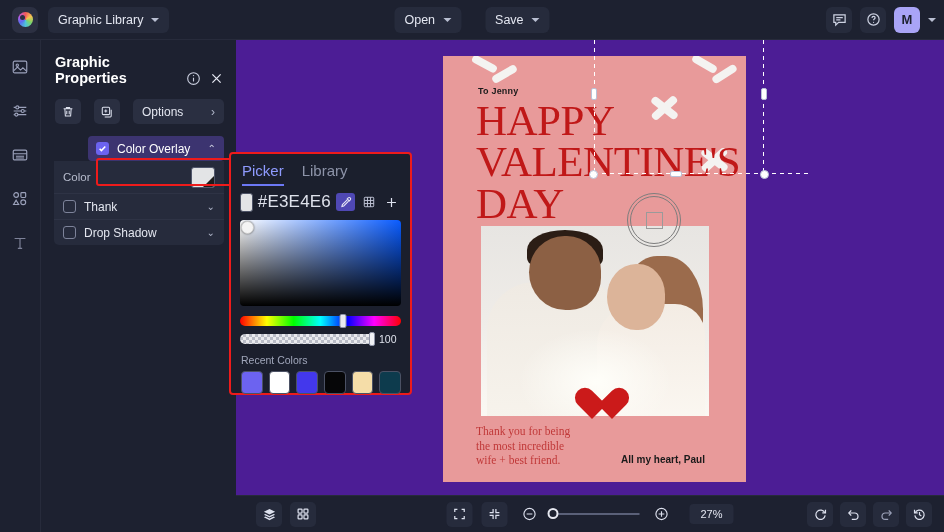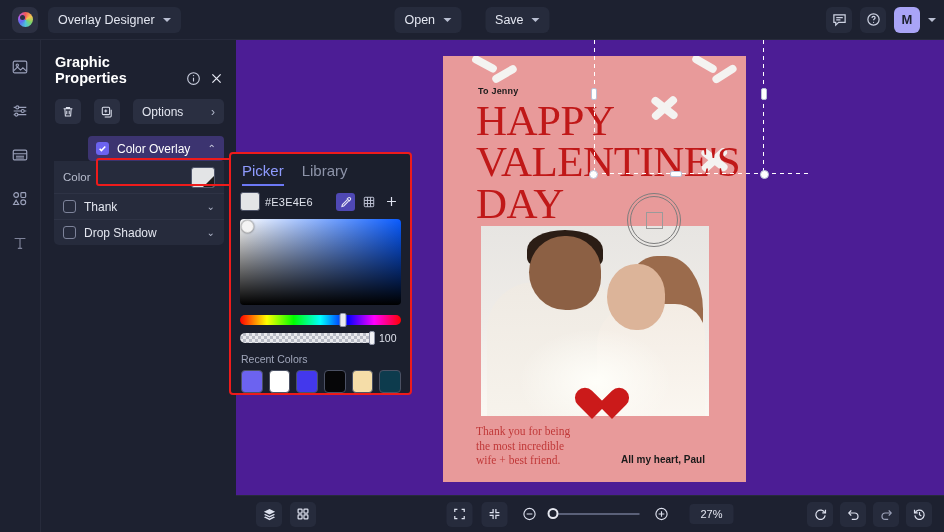--- a/index.html
+++ b/index.html
@@ -124,21 +124,21 @@
   
   .picker {
     position: absolute; left: 229px; top: 152px; width: 183px; height: 243px;
     background: #1b1f2d; border: 2.5px solid #ee1b1b; border-radius: 4px; z-index: 10;
   }
   .pk-tabs { display: flex; gap: 18px; padding: 8px 11px 0 11px; }
   .pk-tab { font-size: 15px; color: #8d93a8; padding-bottom: 5px; cursor: pointer; }
   .pk-tab.active { color: #8f9bff; border-bottom: 2px solid #6c78f5; }
   .pk-hexrow { display: flex; align-items: center; gap: 5px; padding: 6px 9px 0 9px; }
   .pk-sw { width: 20px; height: 19px; border-radius: 3px; background: #e3e4e6; border: 1px solid #4c5266; }
-  .pk-hex { color: #dfe2ec; font-size: 11px; letter-spacing: .2px; }
+  .pk-hex { color: #dfe2ec; font-size: 17px; letter-spacing: .2px; }
   .pk-tools { margin-left: auto; display: flex; align-items: center; gap: 4px; }
   .pk-tool { width: 19px; height: 18px; border-radius: 3px; display: flex;
              align-items: center; justify-content: center; cursor: pointer; }
   .pk-tool.sel { background: #4f48b4; }
   .sv-box {
     margin: 8px 9px 0 9px; height: 86px; border-radius: 4px; position: relative;
     background:
       linear-gradient(to top, #000 0%, rgba(0,0,0,0) 100%),
       linear-gradient(to right, #ffffff 0%, #0a5cff 100%);
   }
@@ -311,21 +311,21 @@
 <body>
 
 <div id="app">
 
   <div class="topbar">
     <div class="logo">
       <div class="wheel"></div>
       <div class="wheelhole"></div>
     </div>
     <div class="app-name">
-      <span>Overlay Designer</span>
+      <span>Graphic Library</span>
       <span class="caret"></span>
     </div>
 
     <div class="center-btns">
       <div class="tbtn">
         <span>Open</span>
         <span class="caret"></span>
       </div>
       <div class="tbtn">
         <span>Save</span>

